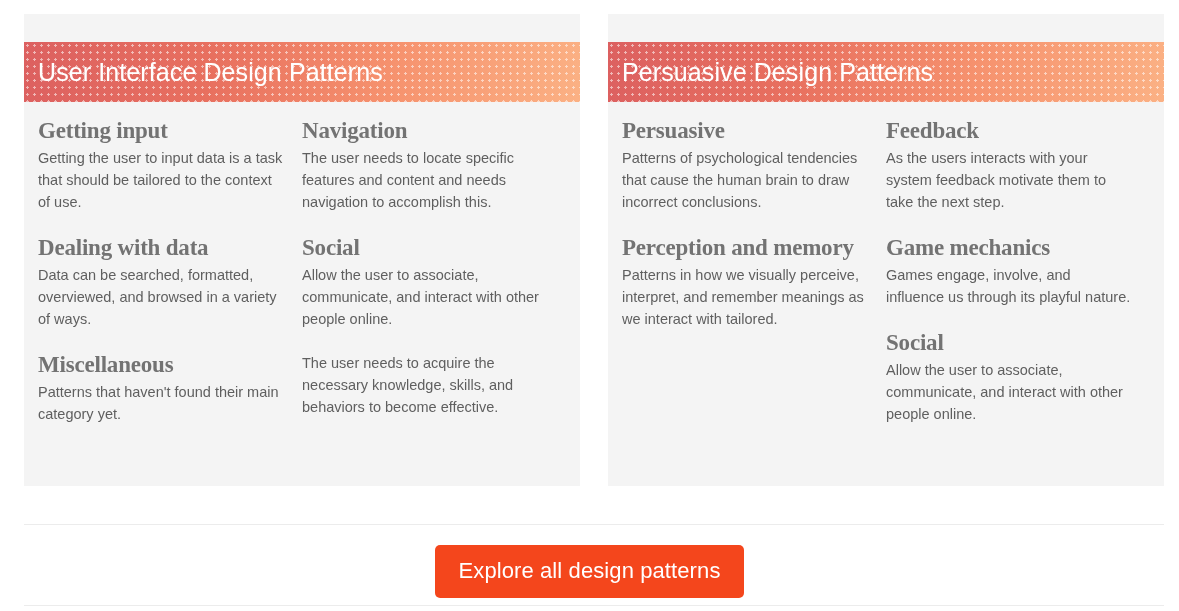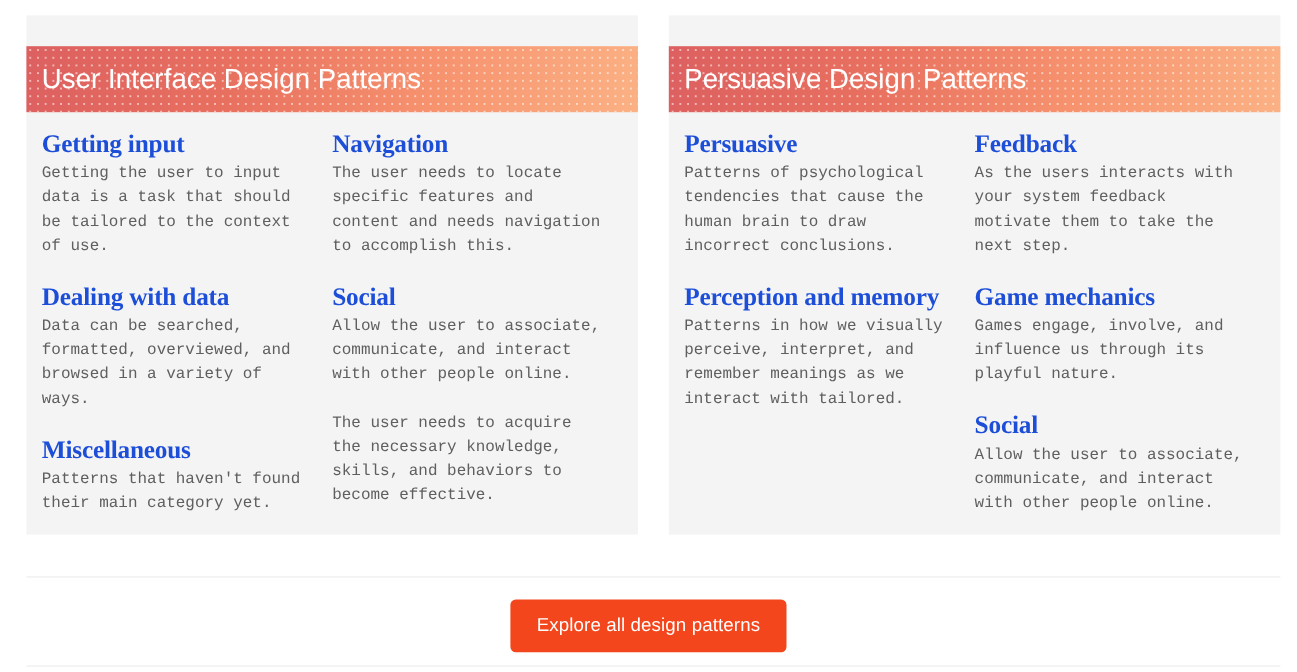--- a/index.html
+++ b/index.html
@@ -71,32 +71,32 @@
     width: 278px;
     box-sizing: border-box;
     padding-right: 18px;
   }
 
   .entry {
     margin-bottom: 22px;
   }
 
   .entry-title {
-    color: #1d4ed8;
+    color: #737373;
     font-family: "Liberation Serif", serif;
     font-weight: bold;
     font-size: 23px;
     line-height: 1.13;
     margin: 0 0 3px 0;
     letter-spacing: -0.2px;
   }
 
   .entry-desc {
     color: #5f5f5f;
-    font-family: Liberation Mono, monospace;
+    font-family: Liberation Sans, sans-serif;
     font-size: 14.5px;
     line-height: 1.52;
     margin: 0;
   }
   .entry:last-child { margin-bottom: 0; }
 
   
   .divider {
     position: absolute;
     left: 24px;
@@ -115,21 +115,21 @@
     display: flex;
     justify-content: center;
   }
 
   .cta-button {
     background: #f4461c;
     color: #ffffff;
     border: none;
     border-radius: 5px;
     font-family: "Liberation Sans", sans-serif;
-    font-size: 17px;
+    font-size: 22px;
     line-height: 1;
     padding: 15px 24px 16px 24px;
     cursor: pointer;
     letter-spacing: 0.1px;
   }
 </style>
 </head>
 <body>
 
 <div class="page">

